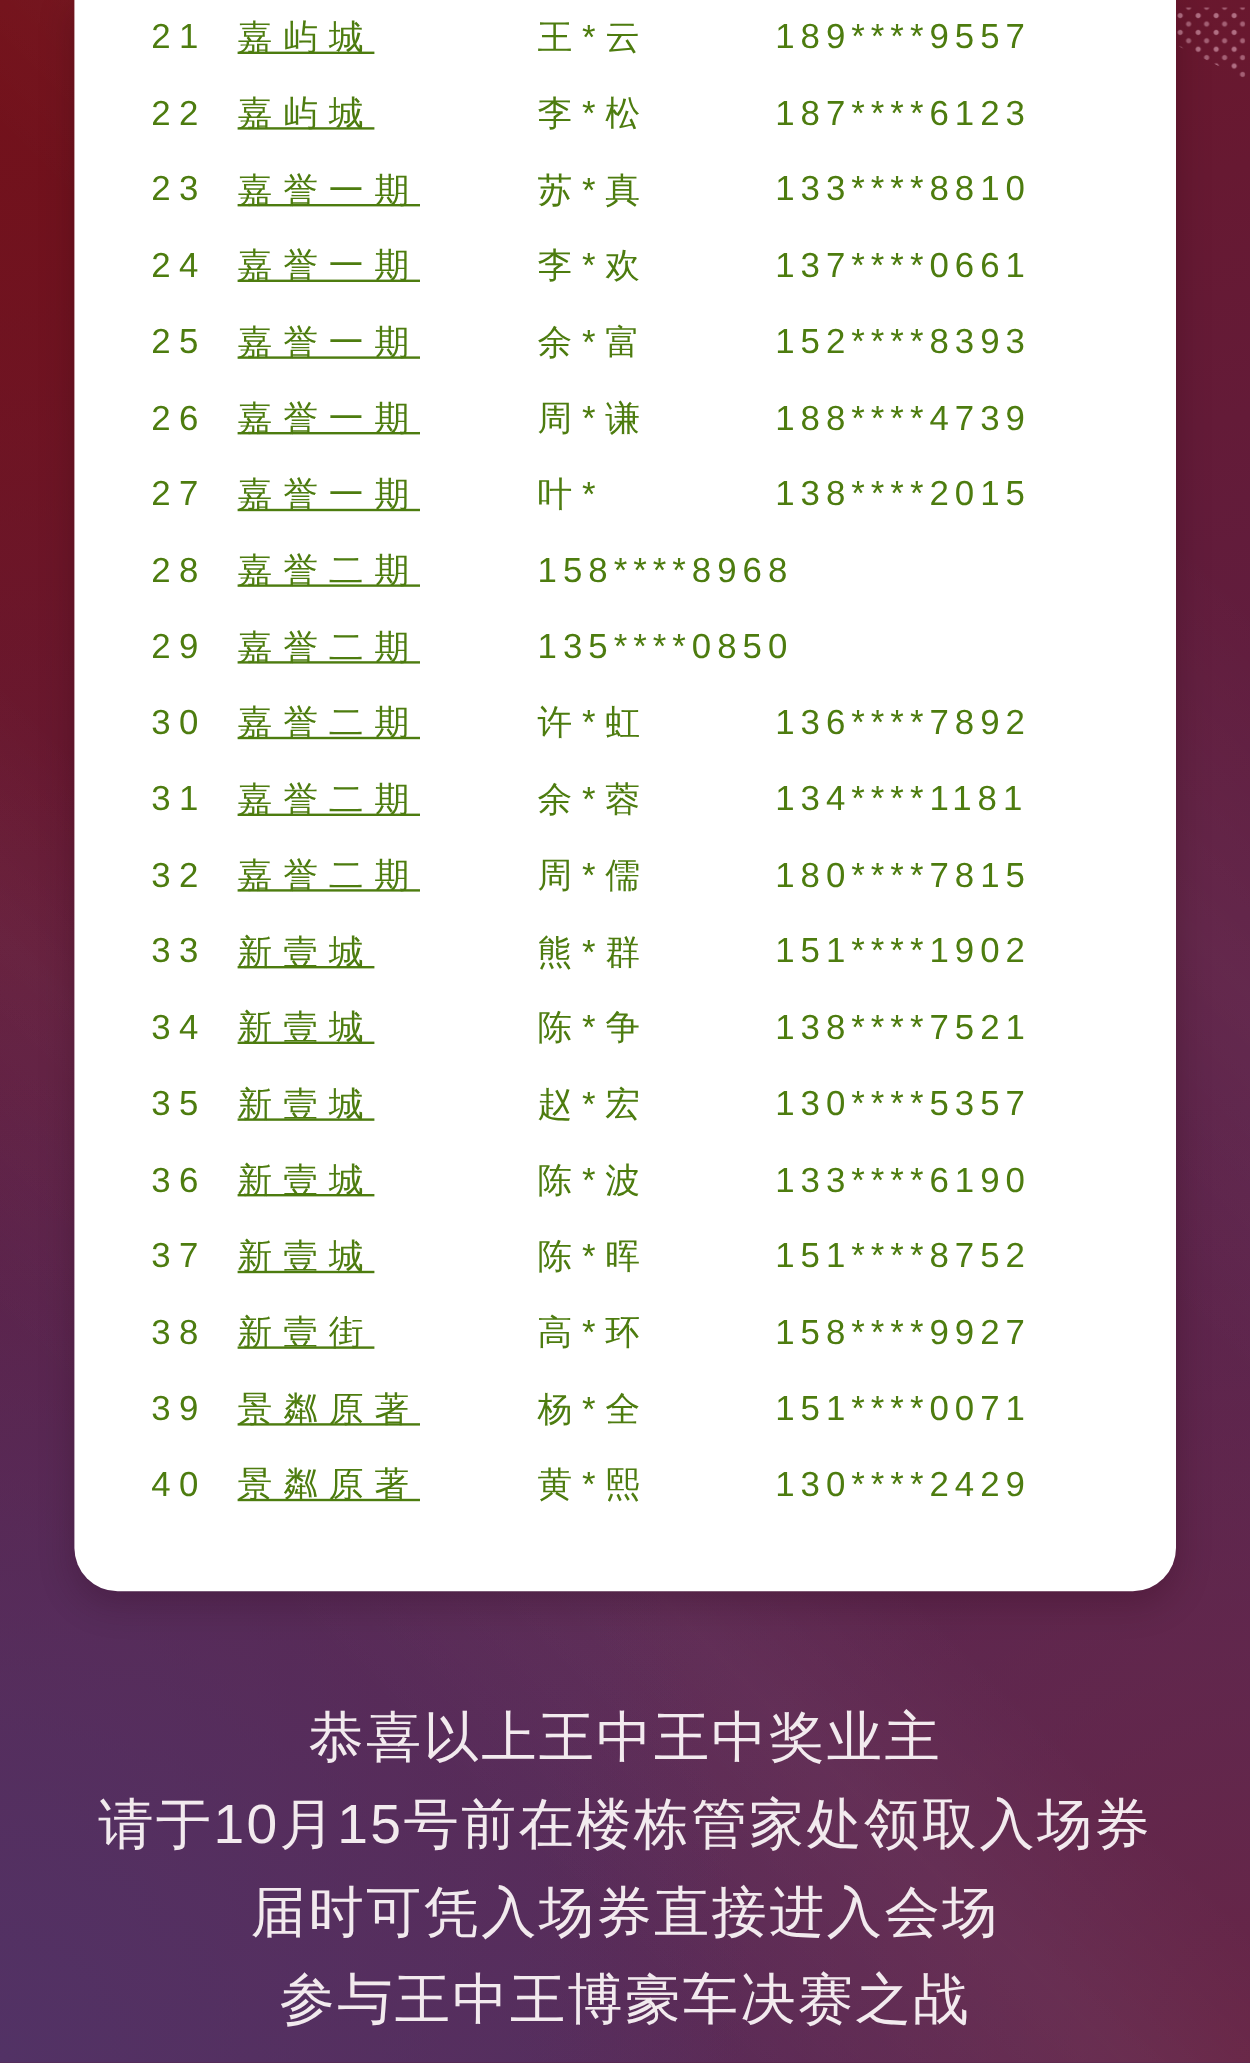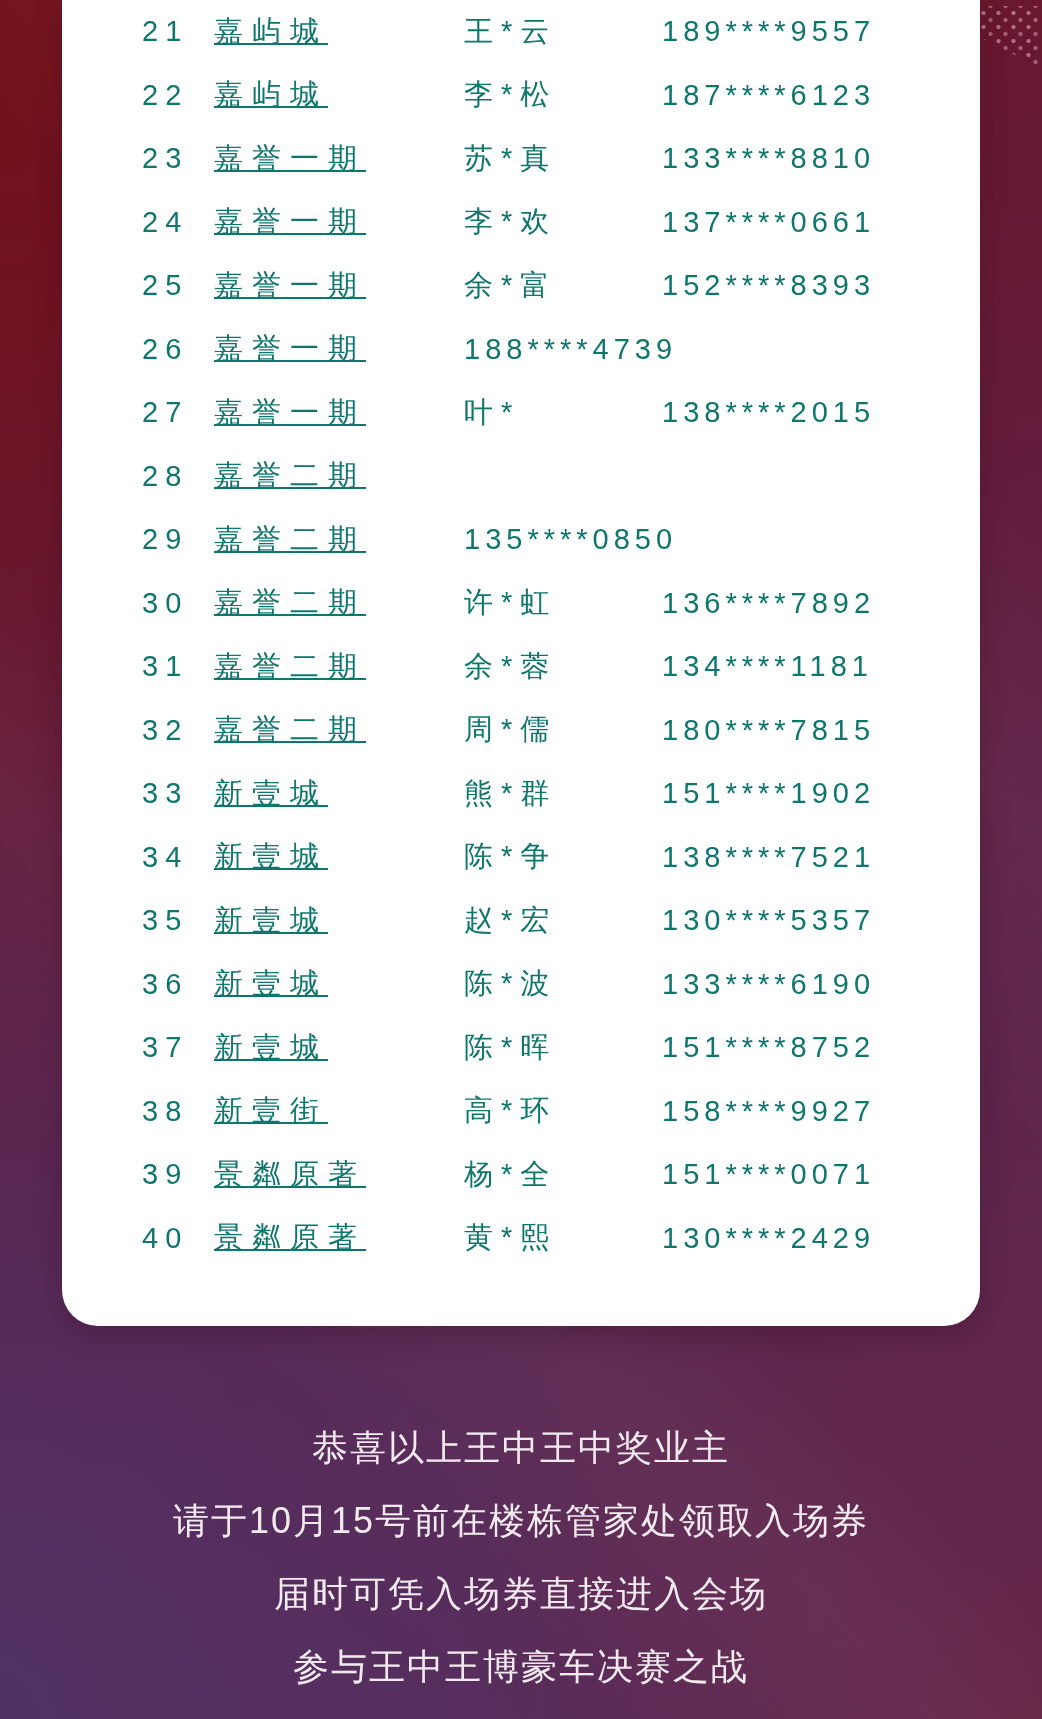--- a/index.html
+++ b/index.html
@@ -40,36 +40,35 @@
     box-sizing:content-box;
   }
   .list{position:relative;width:100%;}
   .row{
     display:grid;
     grid-template-columns:72px 250px 198px 1fr;
     align-items:center;
     height:63.5px;
     padding-left:64px;
     font-size:29px;
-    color:#0f766e;
+    color:#4d7c0f;
     white-space:nowrap;
-    margin-left:16px;
   }
   .cell-no{letter-spacing:7px;}
   .cell-community{letter-spacing:9px;text-decoration:underline;}
   .cell-name{letter-spacing:8px;}
   .cell-phone{letter-spacing:5px;}
   .footer{
     position:absolute;
     left:0;top:1411px;width:100%;
     text-align:center;
   }
   .footer-line{
     height:73px;line-height:73px;
-    font-size:36px;
+    font-size:46px;
     font-weight:300;
     letter-spacing:2px;
     color:#f2eaee;
     white-space:nowrap;
   }
 </style>
 </head>
 <body>
 
 <div class="canvas">
@@ -109,33 +108,35 @@
   <div class="row">
     <span class="cell-no">25</span>
     <span class="cell-community">嘉誉一期</span>
     <span class="cell-name">余*富</span>
     <span class="cell-phone">152****8393</span>
   </div>
 
   <div class="row">
     <span class="cell-no">26</span>
     <span class="cell-community">嘉誉一期</span>
+    <span class="cell-name">周*谦</span>
     <span class="cell-phone">188****4739</span>
   </div>
 
   <div class="row">
     <span class="cell-no">27</span>
     <span class="cell-community">嘉誉一期</span>
     <span class="cell-name">叶*</span>
     <span class="cell-phone">138****2015</span>
   </div>
 
   <div class="row">
     <span class="cell-no">28</span>
     <span class="cell-community">嘉誉二期</span>
+    <span class="cell-phone">158****8968</span>
   </div>
 
   <div class="row">
     <span class="cell-no">29</span>
     <span class="cell-community">嘉誉二期</span>
     <span class="cell-phone">135****0850</span>
   </div>
 
   <div class="row">
     <span class="cell-no">30</span>

